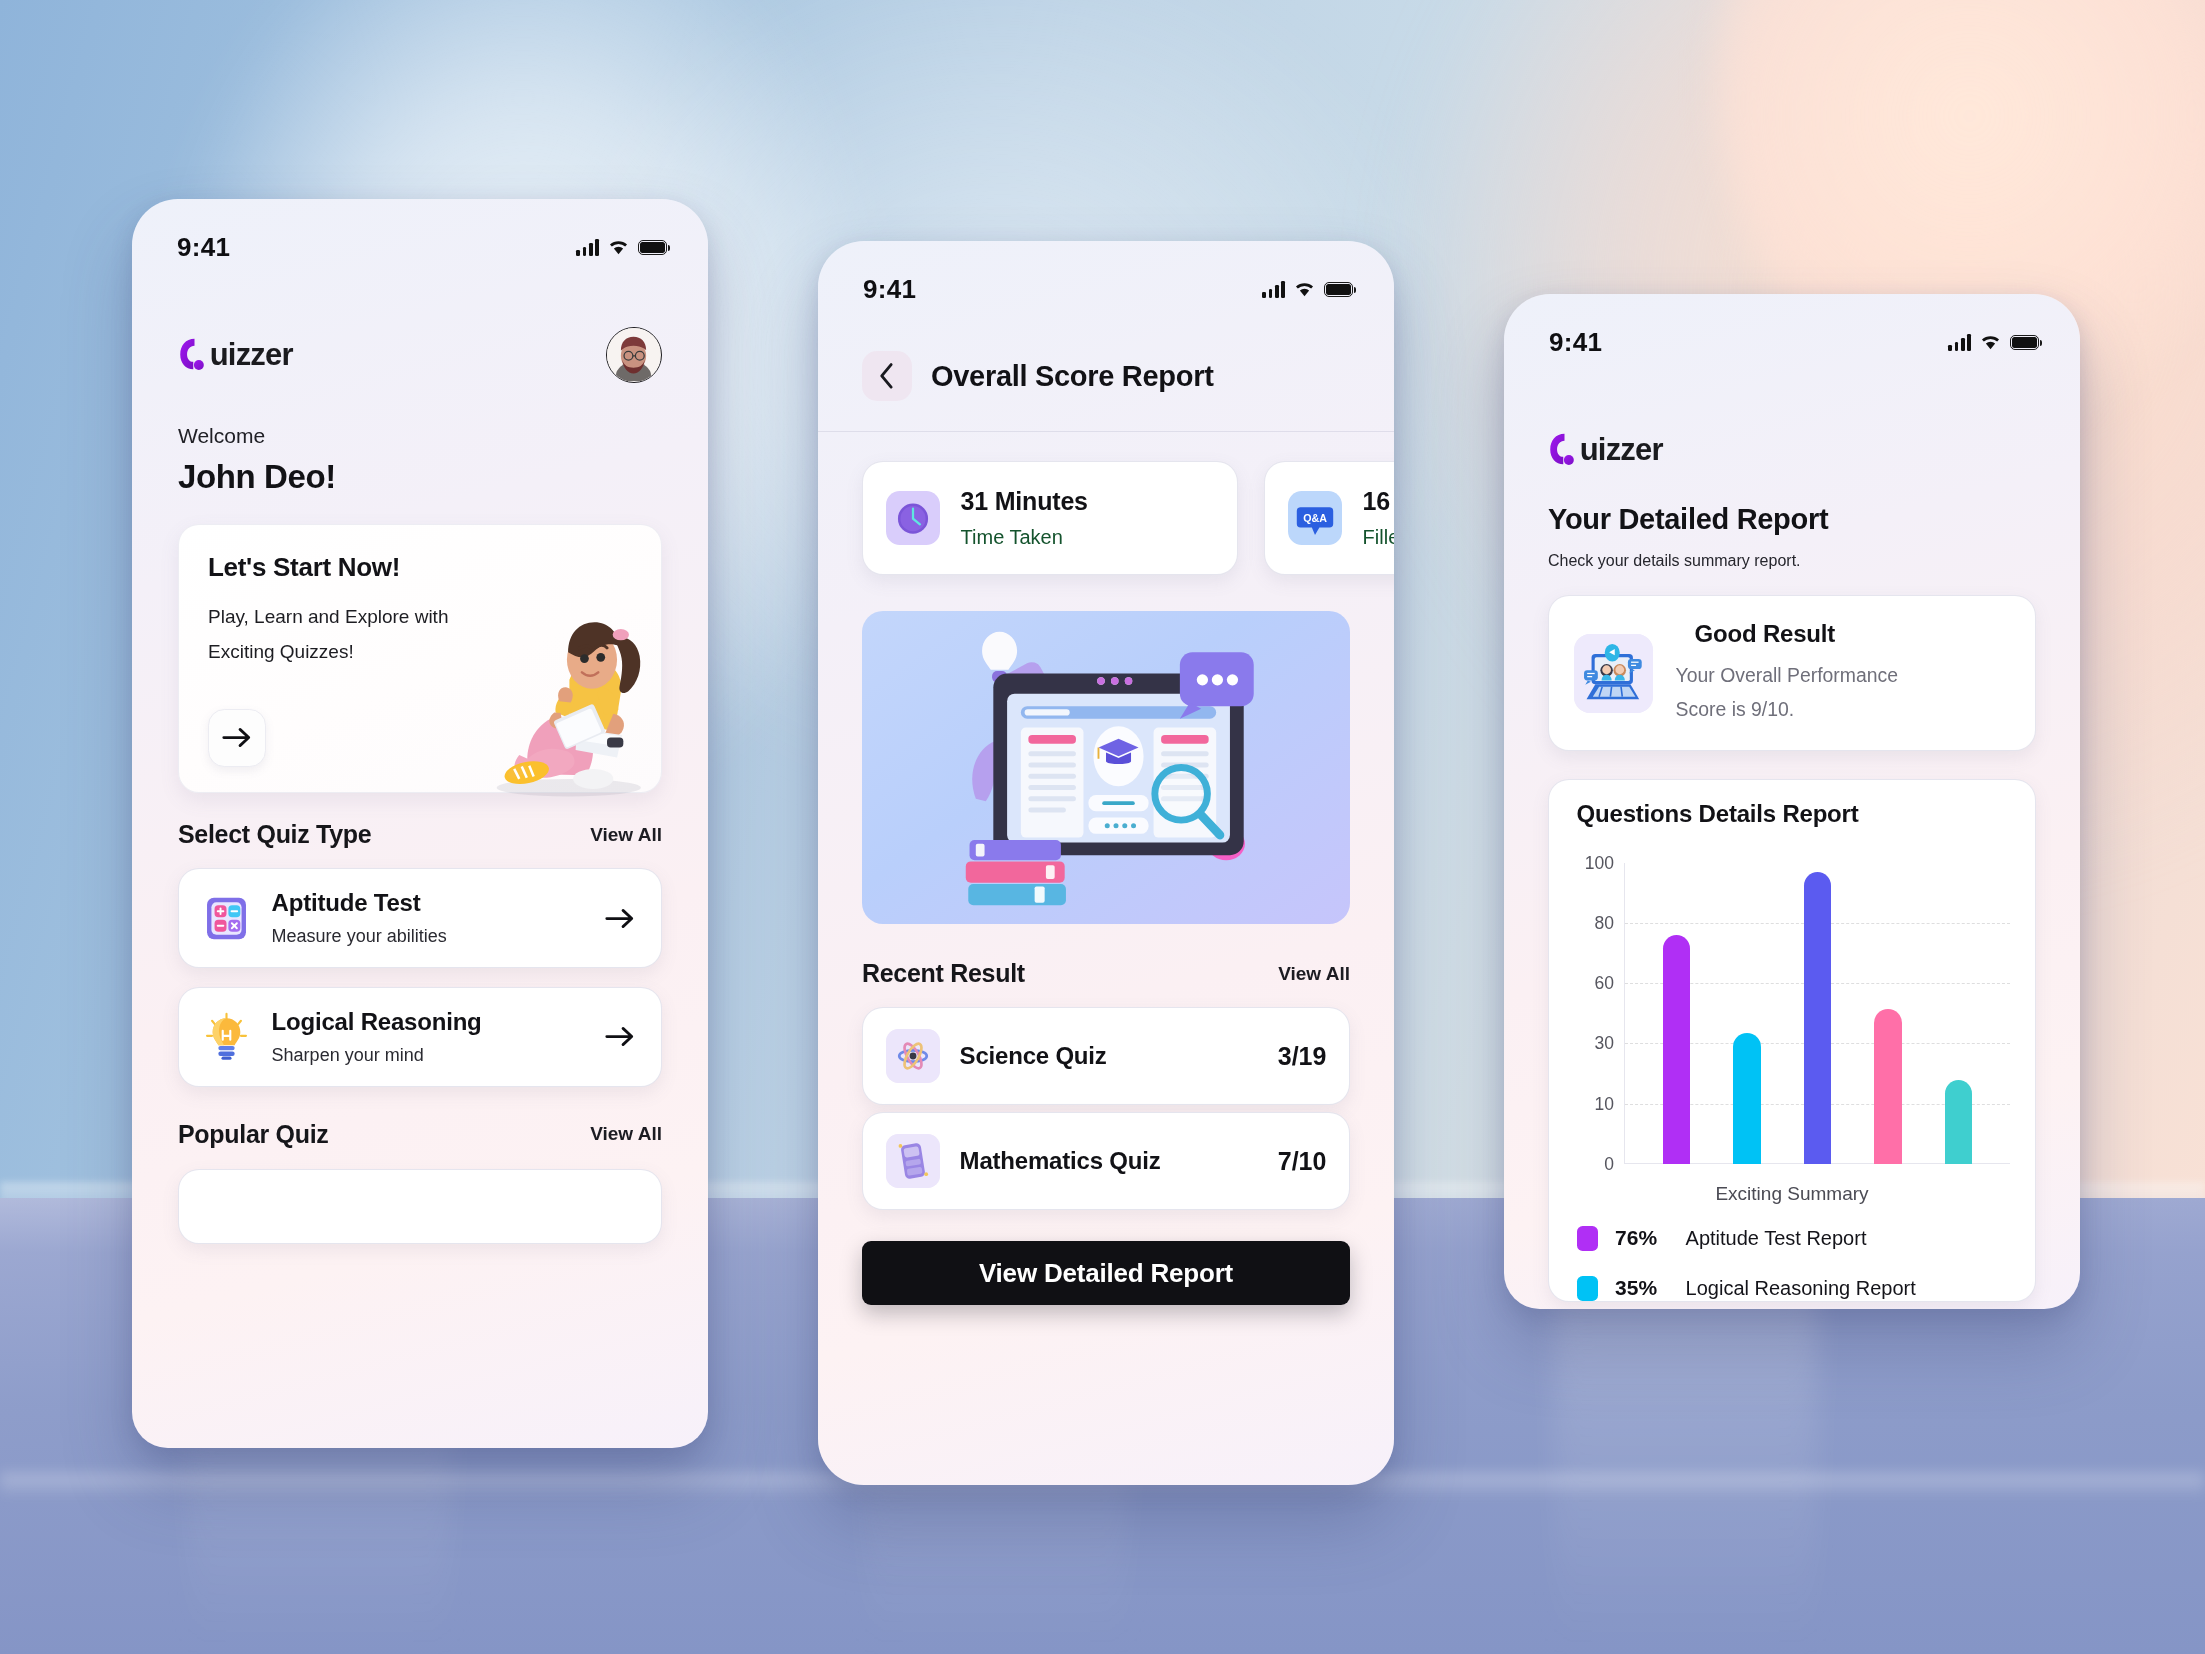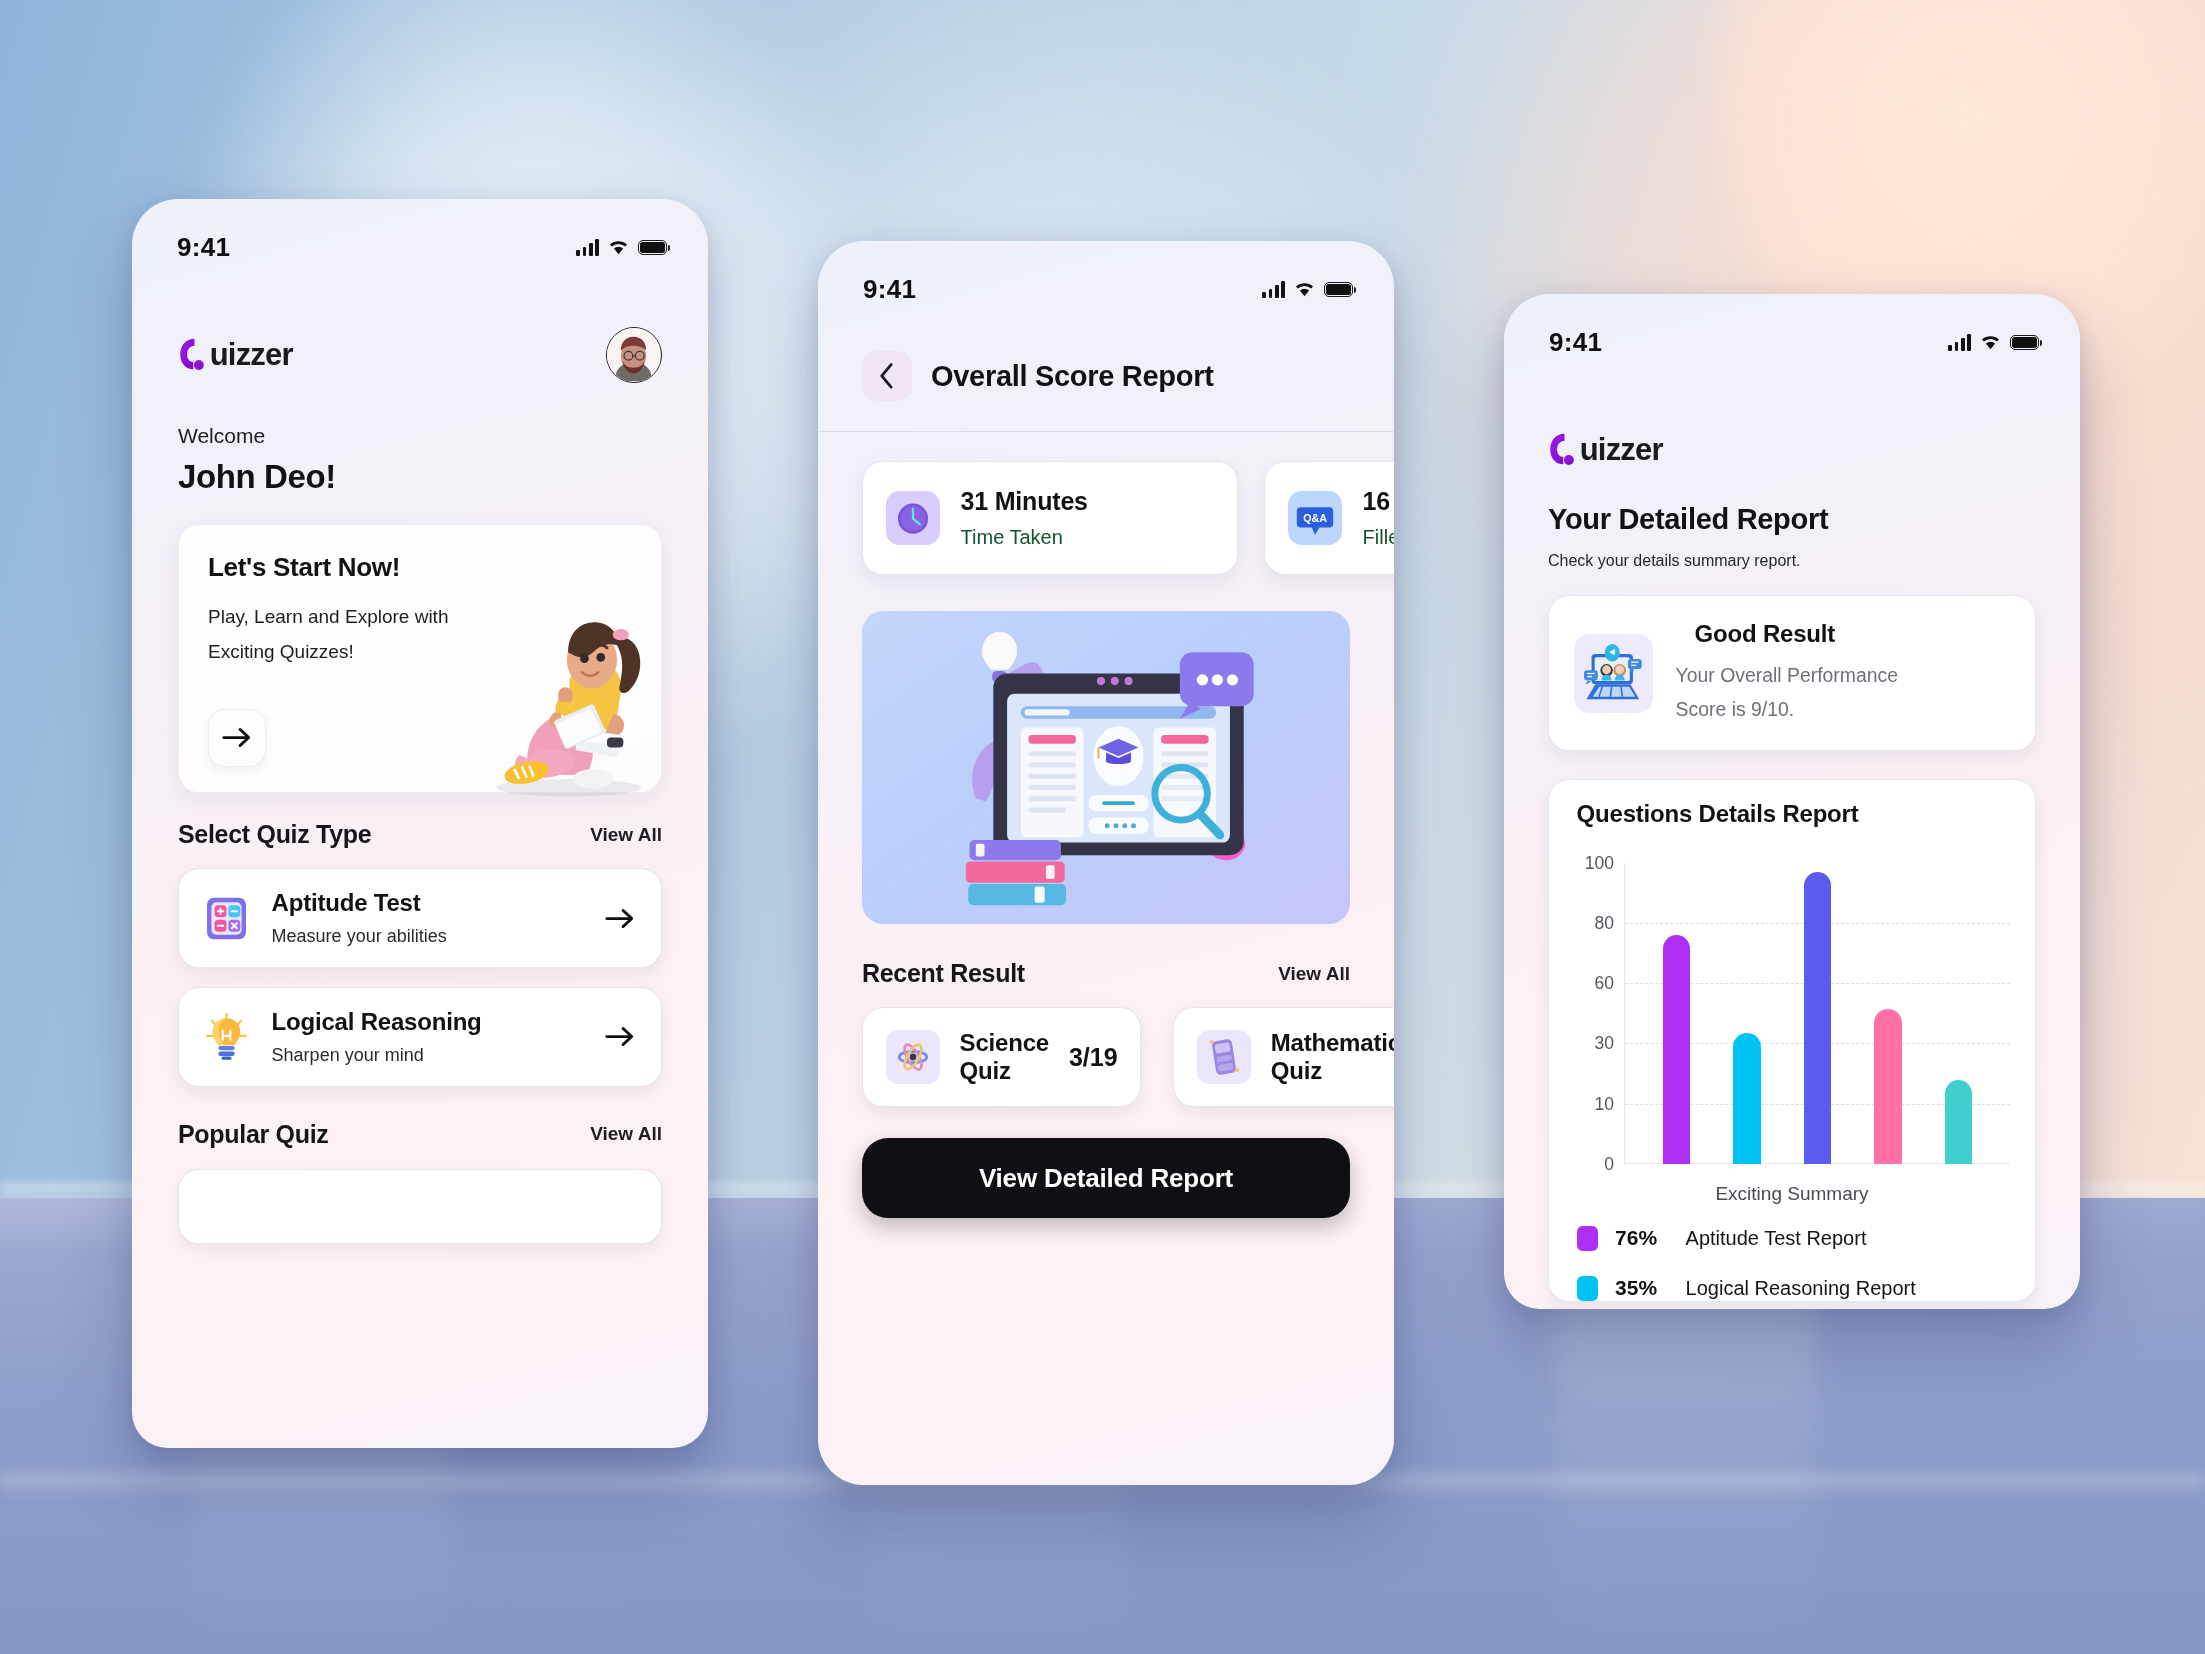--- a/index.html
+++ b/index.html
@@ -164,31 +164,31 @@
   .stat-v { font-size:25px; font-weight:800; color:#121216; letter-spacing:-0.2px;}
   .stat-l { font-size:20px; color:#14532d; margin-top:10px; white-space:nowrap;}
 
   .illus {
     margin: 36px 44px 0 44px; height: 313px; border-radius:21px;
     background: linear-gradient(145deg,#c3d6fb 0%, #b9cffb 42%, #c6c5fb 100%);
     position:relative; overflow:hidden;
   }
 
   .rr-head { padding: 35px 44px 0 44px; }
-  .rr-list { margin: 19px 44px 0 44px; display:flex; flex-direction:row; gap:32px; }
+  .rr-list { margin: 19px 44px 0 44px; display:flex; flex-direction:column; gap:7px; }
   .rr-item { padding: 21px 22.6px; display:flex; align-items:center; gap:20px; }
   .rr-ic { width:54px; height:54px; border-radius:12.5px; flex:none; position:relative; background:#f1ecfb;}
   .rr-mid { flex:1; }
   .rr-name { font-size:24px; font-weight:800; color:#121216; letter-spacing:-0.2px;}
   .rr-bar { margin-top:13.8px; height:10px; border-radius:6.3px; background:#cfb0f4; overflow:hidden; width:248px;}
   .rr-bar i { display:block; height:100%; border-radius:6.3px; background:linear-gradient(90deg,#8a00e6,#a112f0); }
   .rr-score { font-size:25px; font-weight:800; color:#121216; }
 
   .cta {
-    margin: 31px 44px 0 44px; height:80px; border-radius:26px; background:#101014;
+    margin: 31px 44px 0 44px; height:64px; border-radius:9px; background:#101014;
     display:flex; align-items:center; justify-content:center;
     box-shadow: 0 8.8px 21px rgba(20,20,30,.26);
   }
   .cta span { color:#fff; font-size:26px; font-weight:800; letter-spacing:-0.2px;}
 
   
   .p3-logo { padding: 74px 0 0 44px; }
   .p3-title { padding: 35px 44px 0 44px; font-size:29px; font-weight:800; color:#121216; letter-spacing:-0.3px;}
   .p3-sub { padding: 16.3px 44px 0 44px; font-size:16px; color:#26262d; }
 

